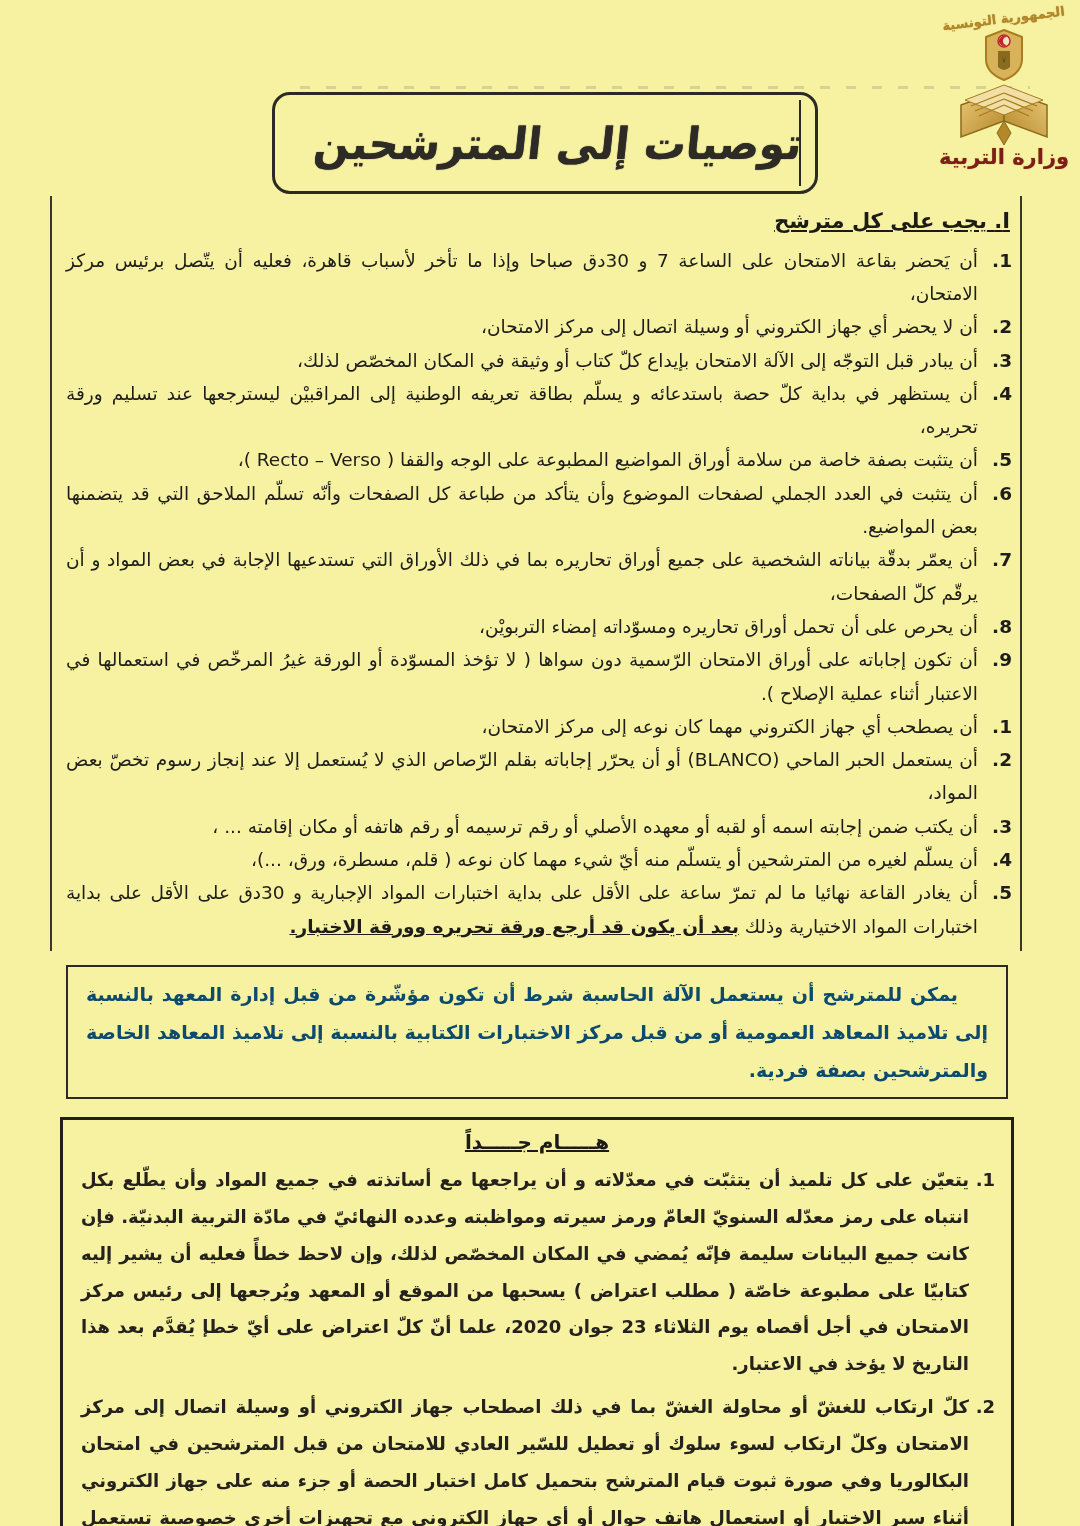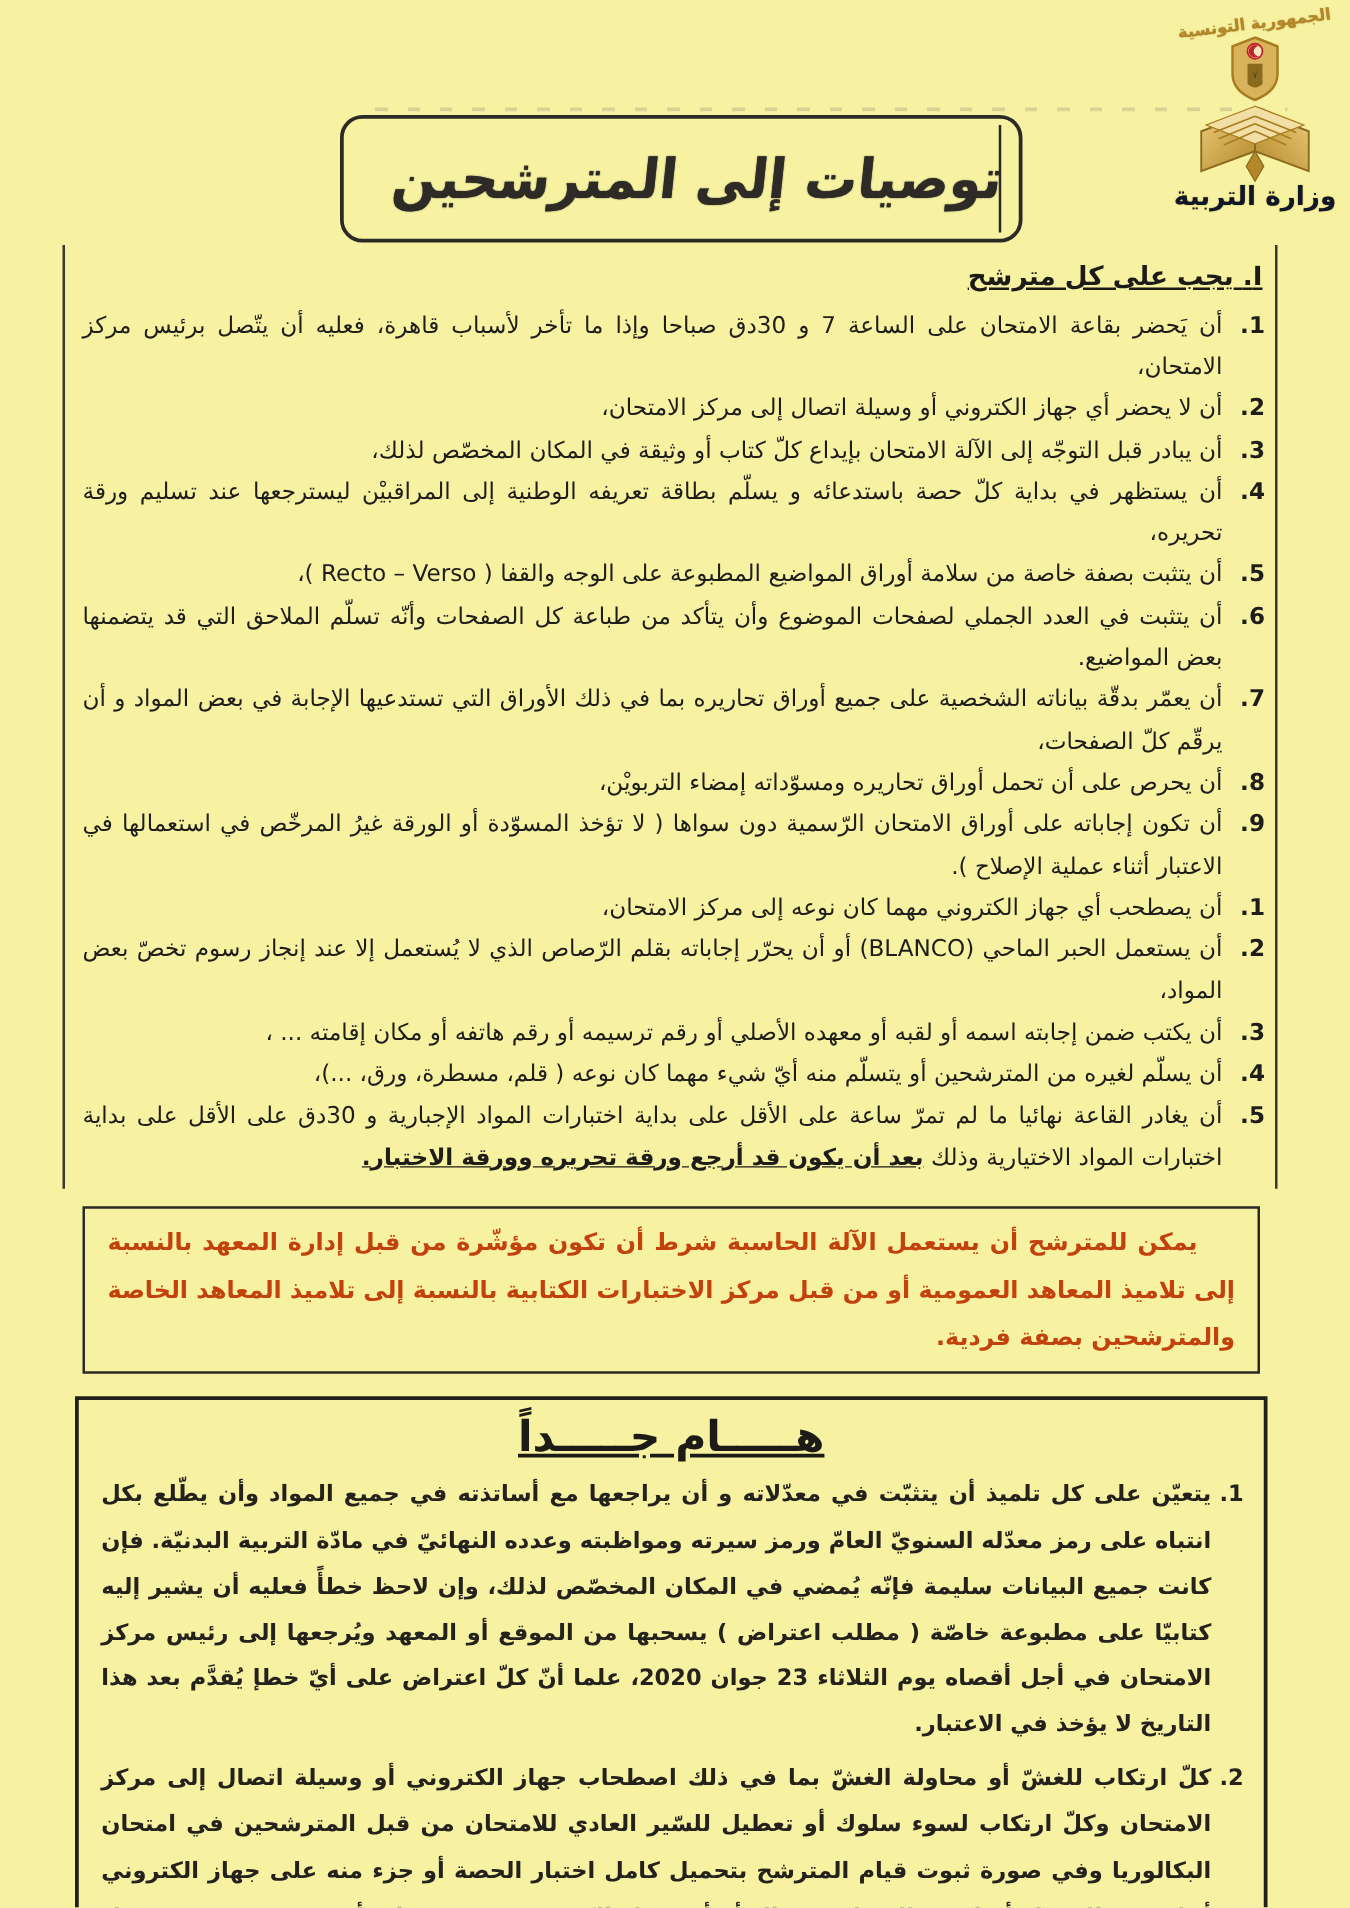--- a/index.html
+++ b/index.html
@@ -40,21 +40,21 @@
     position:absolute;top:8px;left:930px;width:148px;text-align:center;
   }
   .logo .republic{
     font-size:13px;font-weight:bold;color:#b3872a;
     transform:rotate(-7deg);display:inline-block;white-space:nowrap;
     text-shadow:0 0 1px #a87c1f;
   }
   .logo .emblem{margin:2px auto 0;width:44px;height:52px;}
   .logo .book{margin:-6px auto 0;width:110px;height:74px;}
   .logo .ministry{
-    font-size:21px;font-weight:bold;color:#0f172a;margin-top:-4px;
+    font-size:21px;font-weight:bold;color:#7f1d1d;margin-top:-4px;
     text-shadow:0 0 1px #a87c1f;
   }
   
   .spacer{height:196px;}
   .list-frame{
     margin:0 58px 0 50px;
     border-right:2px solid #3a372f;
     border-left:2px solid #3a372f;
     padding:2px 8px 8px 10px;
   }
@@ -73,32 +73,32 @@
   .item .num{flex:0 0 34px;text-align:right;font-weight:bold;}
   .item .txt{flex:1;padding-left:4px;}
   .item.bold .txt{font-weight:normal;}
   .u{text-decoration:underline;font-weight:bold;}
   
   .calc-box{
     margin:14px 72px 0 66px;
     border:2px solid #2c2a25;
     padding:8px 18px;
     font-size:19px;font-weight:bold;line-height:2.0;
-    text-align:justify;color:#c2410c;
+    text-align:justify;color:#0c4a6e;
     text-indent:30px;
   }
   
   .imp-box{
     margin:18px 66px 0 60px;
     border:3px solid #22201b;
     padding:4px 16px 12px 16px;
     box-shadow:0 7px 0 -4px #22201b;
   }
   .imp-title{
-    text-align:center;font-size:34px;font-weight:bold;color:#1d1b17;
+    text-align:center;font-size:20px;font-weight:bold;color:#1d1b17;
     text-decoration:underline;margin:6px 0 8px;
   }
   .imp-item{
     display:flex;align-items:flex-start;
     font-size:18px;line-height:2.05;font-weight:bold;color:#25221d;
     text-align:justify;
   }
   .imp-item .num{flex:0 0 26px;text-align:right;}
   .imp-item .txt{flex:1;padding-left:2px;}
   .imp-item + .imp-item{margin-top:6px;}

